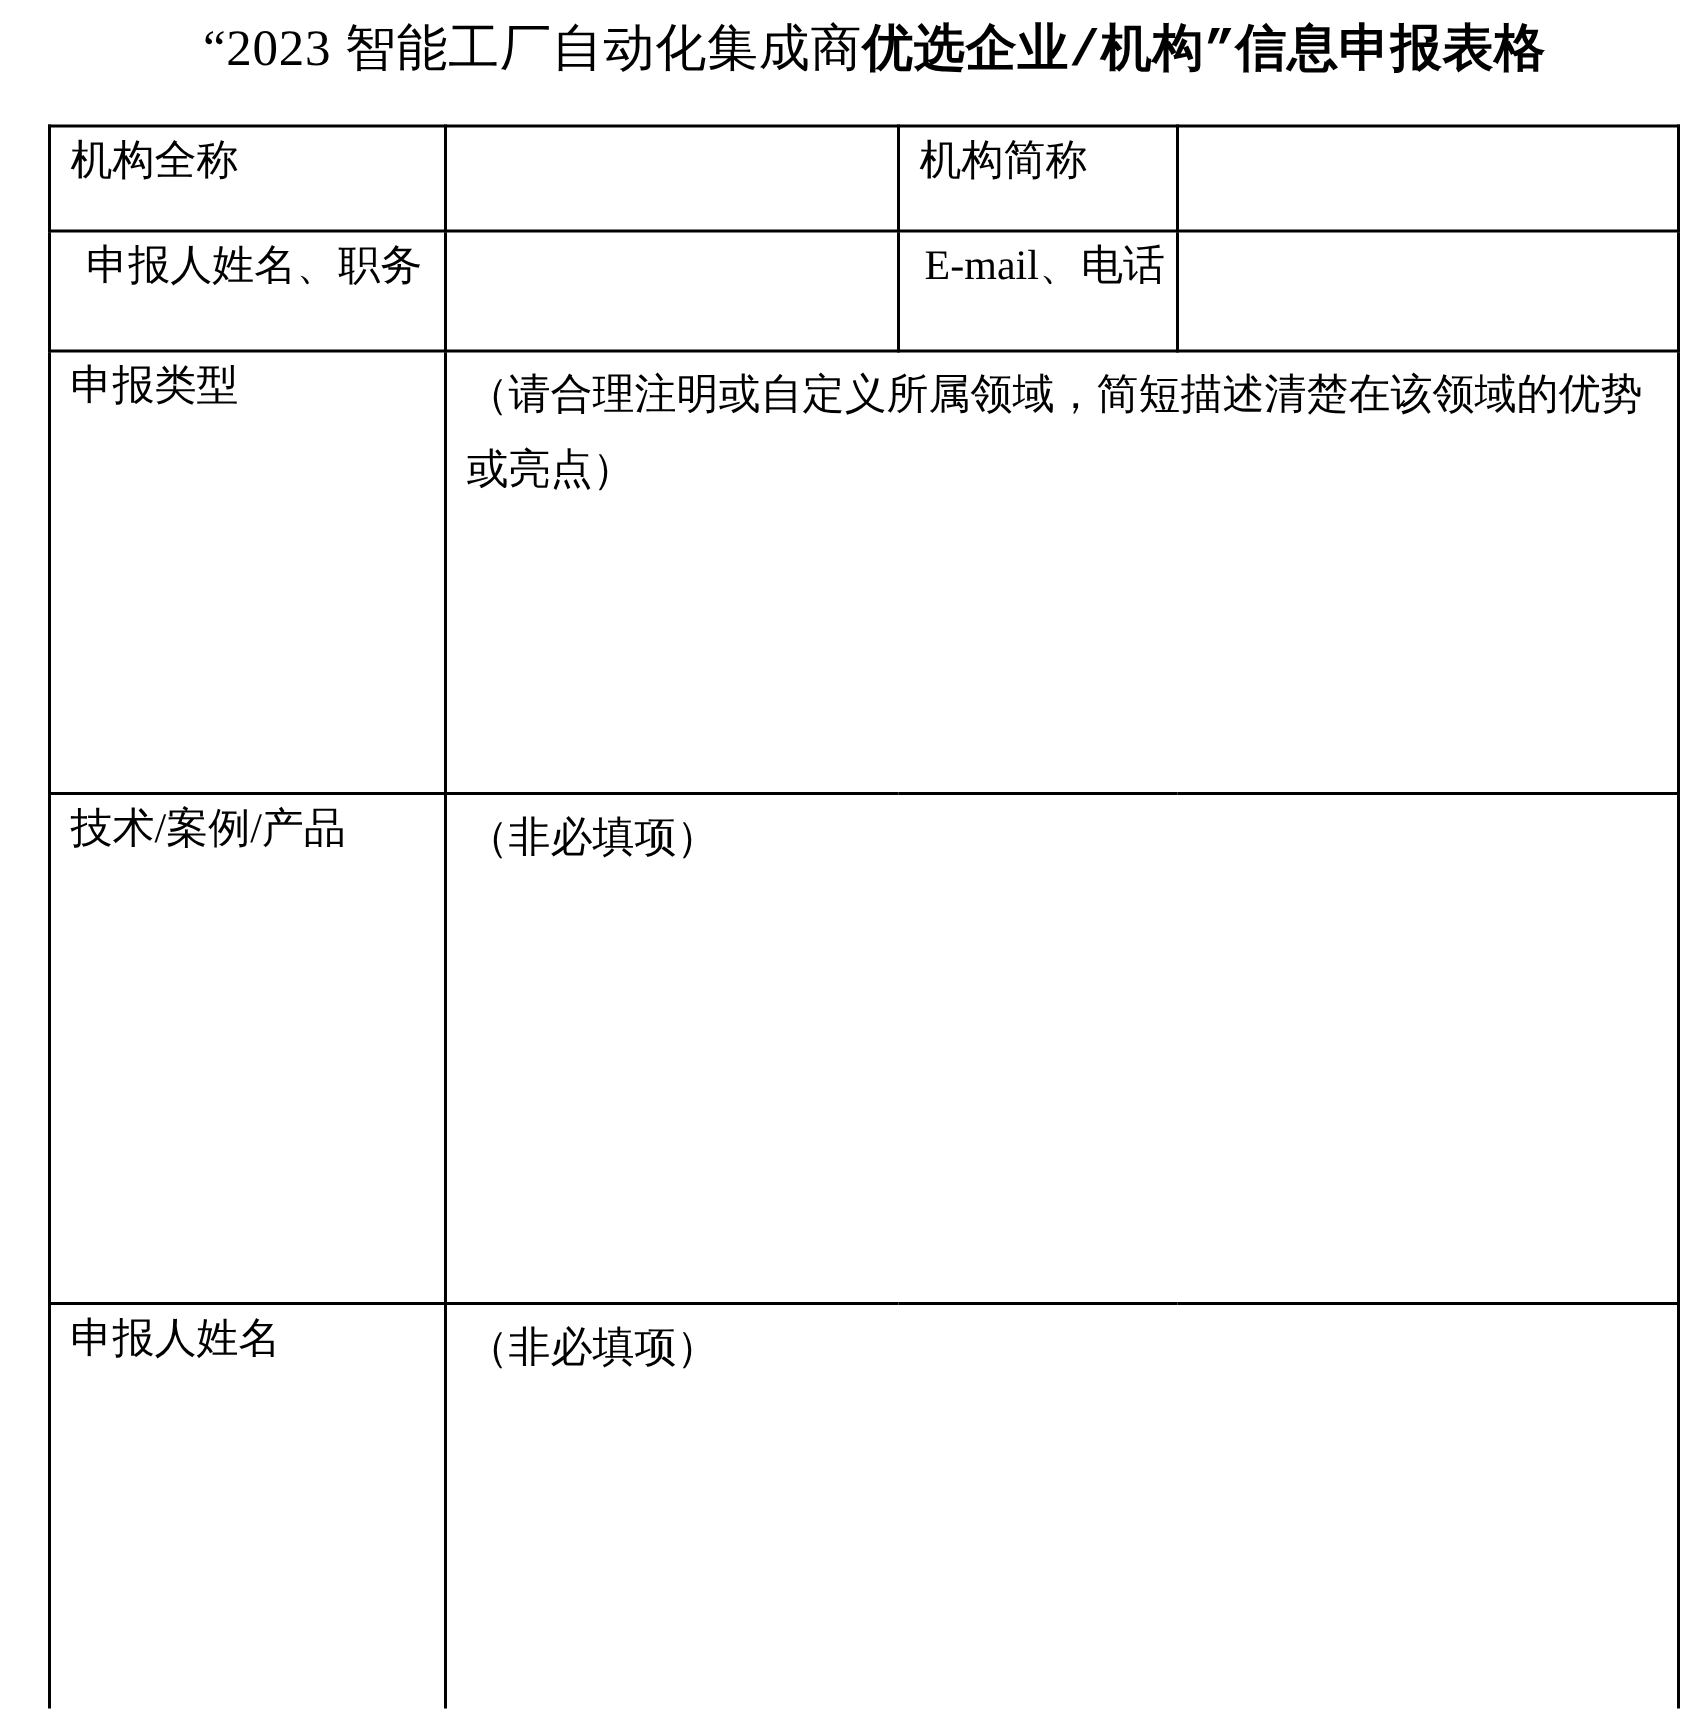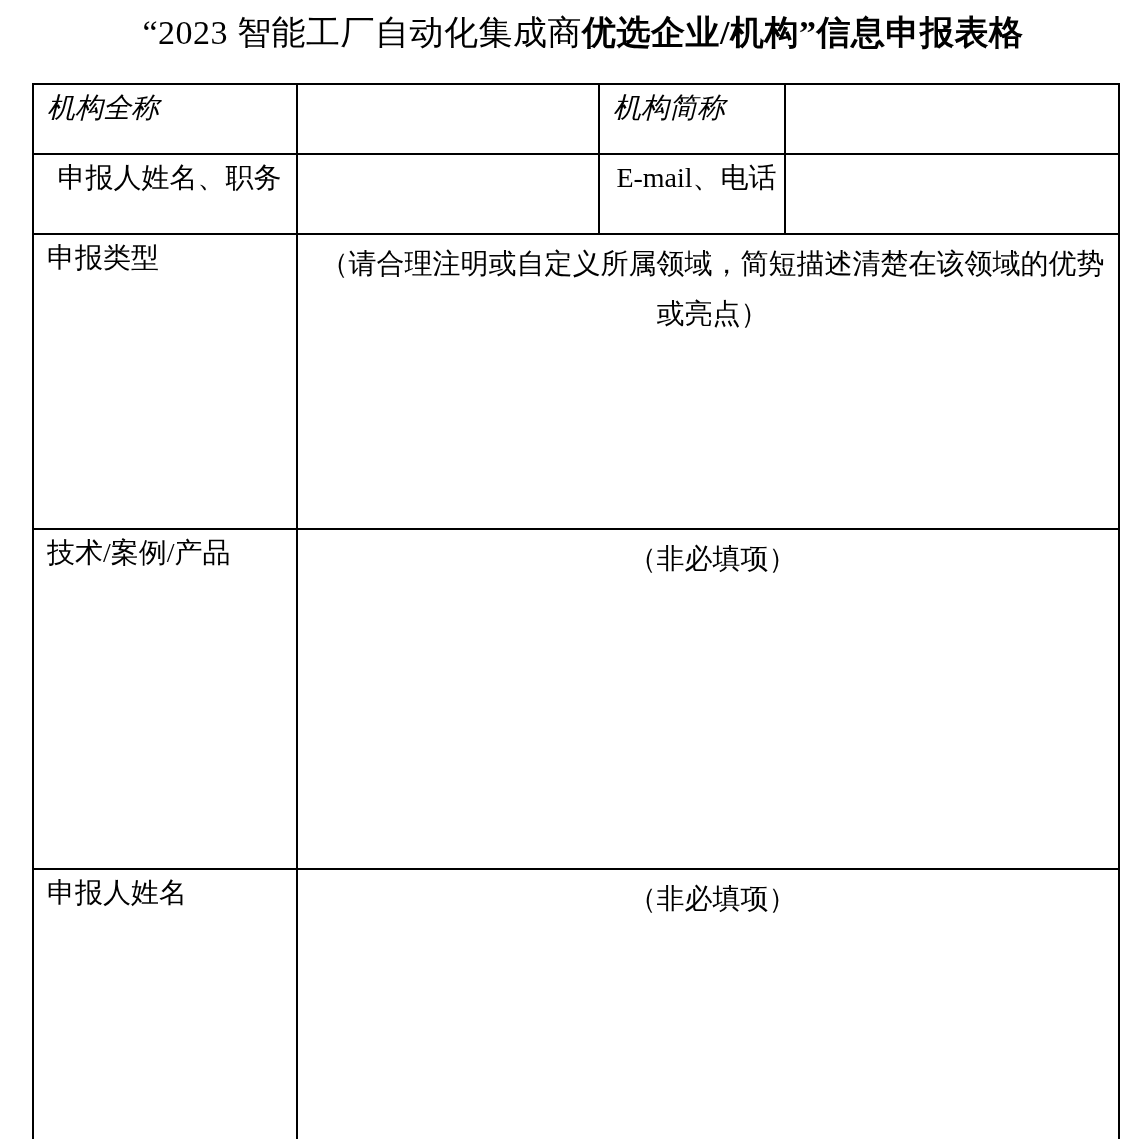--- a/index.html
+++ b/index.html
@@ -24,48 +24,48 @@
     line-height: 46px;
     white-space: nowrap;
     letter-spacing: 0.5px;
   }
   .title-regular {
     font-weight: 400;
     margin-left: 16px;
   }
   .title-bold {
     font-weight: 700;
+    font-family: Liberation Mono, monospace;
   }
   table.form-table {
     position: absolute;
     left: 32px;
     top: 83px;
     width: 1086px;
     border-collapse: collapse;
     table-layout: fixed;
   }
   table.form-table td {
     border: 2px solid #000000;
     vertical-align: top;
     padding: 4px 4px 4px 13px;
     font-size: 28px;
     line-height: 38px;
     overflow: hidden;
   }
-  tr.r1 { height: 70px; font-style: italic; }
+  tr.r1 { height: 70px; }
   tr.r2 { height: 80px; text-align: center; }
   tr.r3 { height: 295px; margin-left: 21px; }
   tr.r4 { height: 340px; margin-top: 28px; }
   tr.r5 { height: 292px; }
   td.v-mid {
     vertical-align: middle;
   }
   td.content-cell {
     padding: 8px 4px 4px 17px;
-    text-align: center;
   }
   .hint-text {
     white-space: pre-line;
     font-size: 28px;
     line-height: 50px;
   }
 </style>
 </head>
 <body>
 

